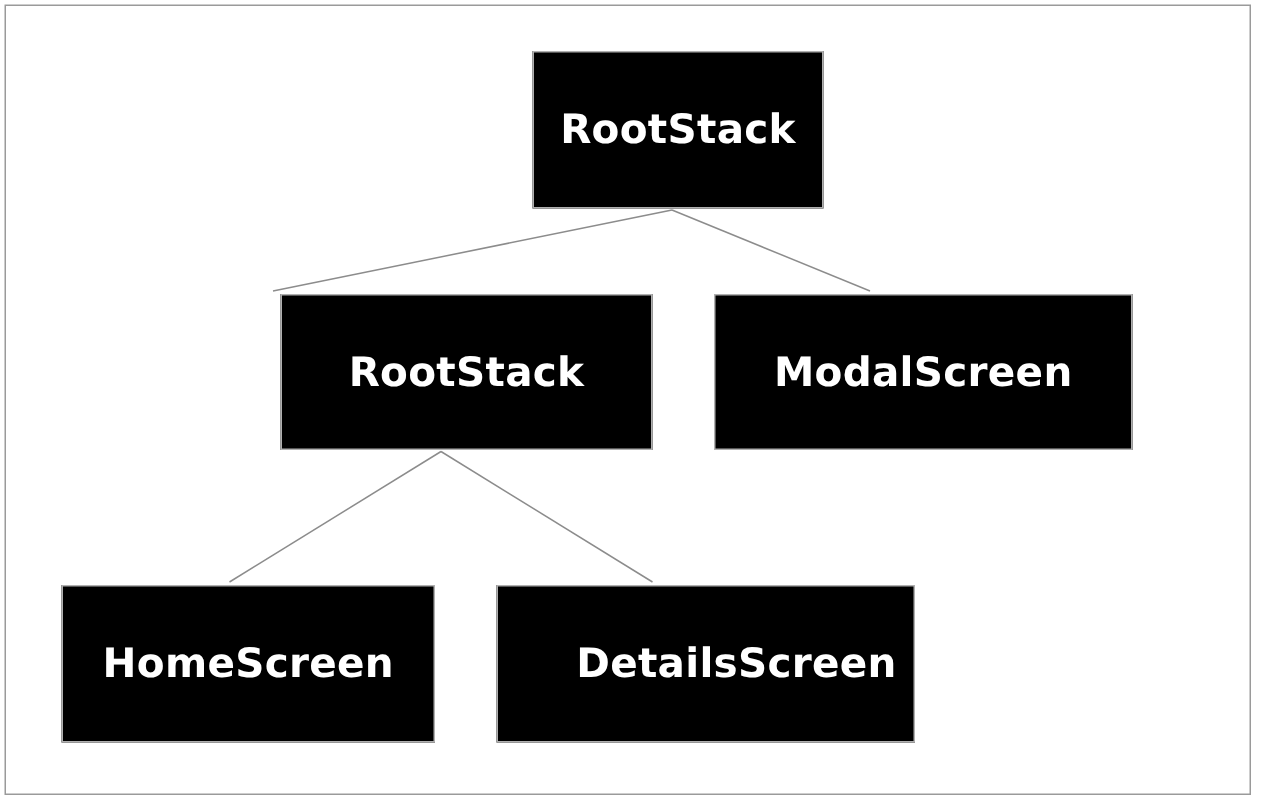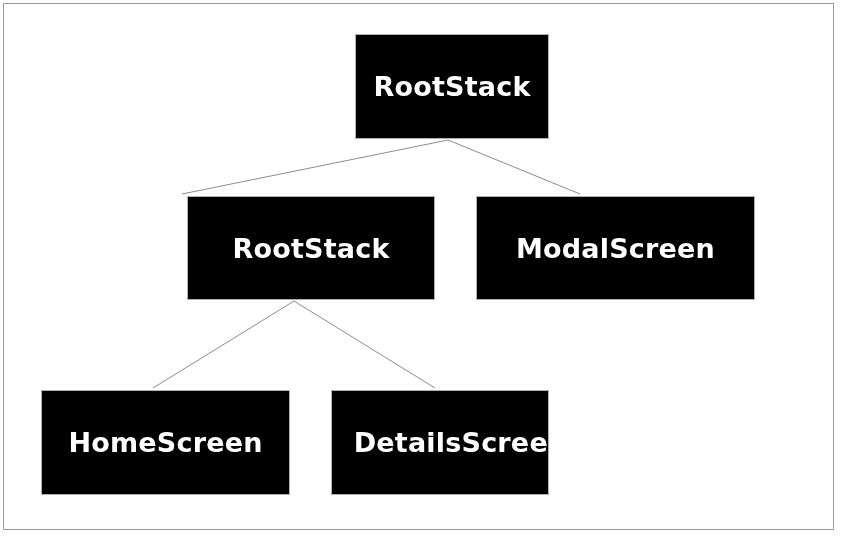--- a/index.html
+++ b/index.html
@@ -70,21 +70,21 @@
   }
   #node-homescreen {
     left: 41px;
     top: 390px;
     width: 249px;
     height: 105px;
   }
   #node-detailsscreen {
     left: 331px;
     top: 390px;
-    width: 218px;
+    width: 279px;
     height: 105px;
     padding-left: 41px;
   }
 </style>
 </head>
 <body>
 
 <div id="canvas">
 
   <div id="canvas-border"></div>

